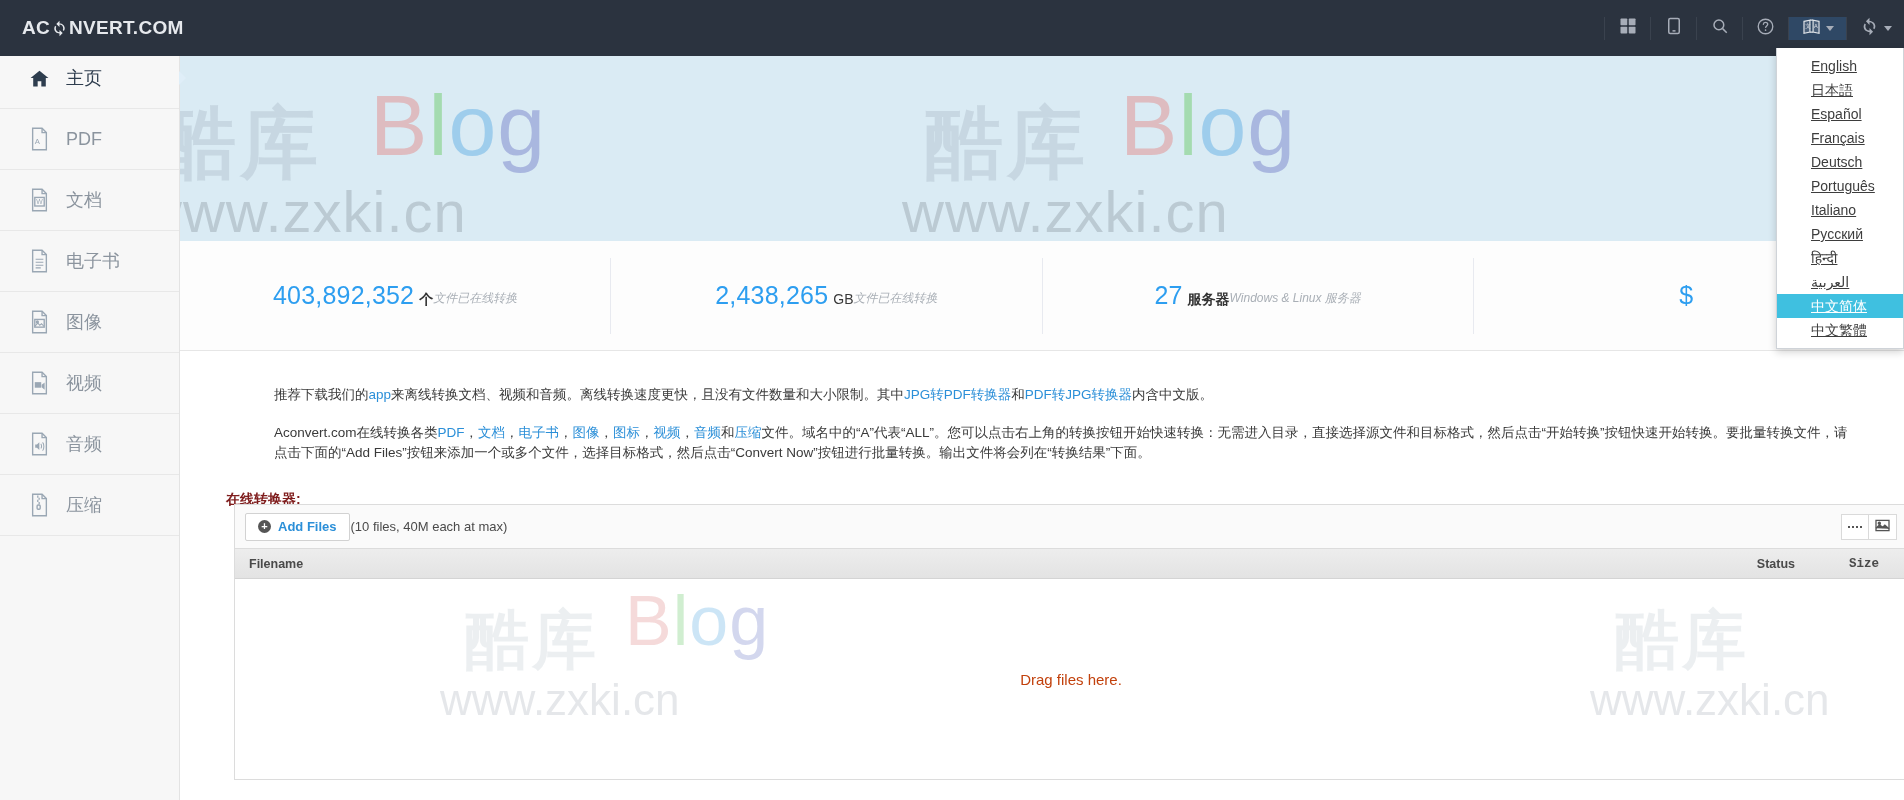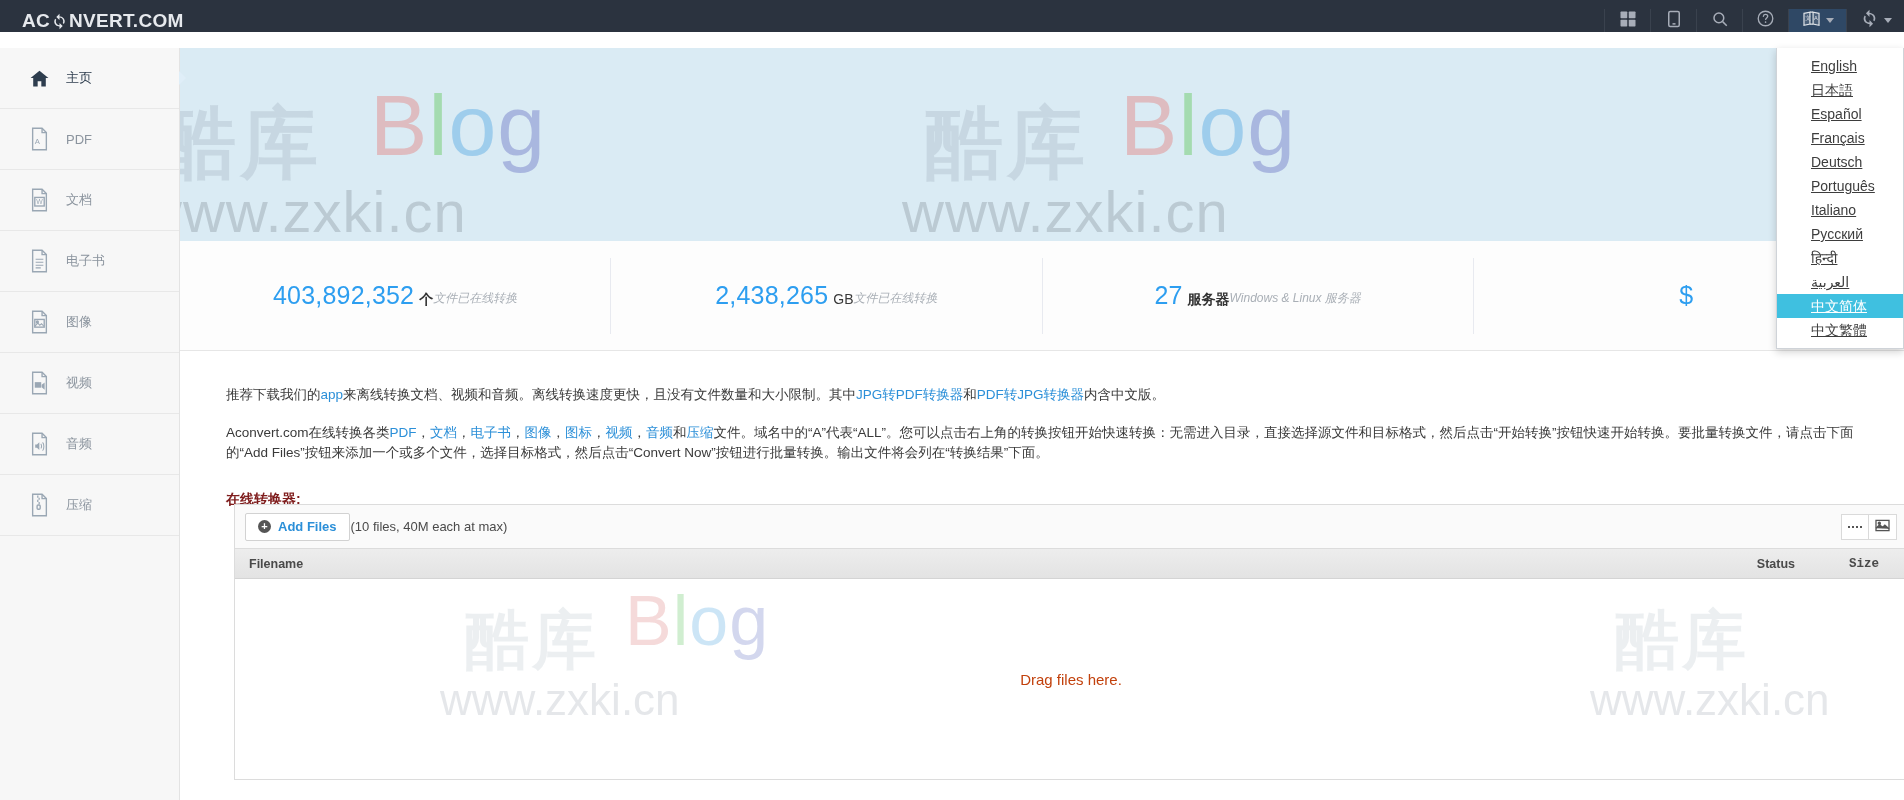--- a/index.html
+++ b/index.html
@@ -6,23 +6,23 @@
   html, body {
     width: 1904px; height: 800px;
     overflow: hidden;
     background: #ffffff;
     font-family: "Liberation Sans", "DejaVu Sans", sans-serif;
   }
 
   
   .topnav {
     position: absolute; top: 0; left: 0;
-    width: 1904px; height: 32px;
+    width: 1904px; height: 56px;
     background: #2b333f;
-    display: flex; align-items: flex-end;
+    display: flex; align-items: center;
     z-index: 50;
   }
   .brand {
     display: flex; align-items: center;
     padding: 0 22px;
     font-size: 19px; font-weight: bold;
     color: #e6e9ed; letter-spacing: .3px;
     white-space: nowrap;
   }
   .brand .brand-a { color: #e6e9ed; }
@@ -93,21 +93,21 @@
     cursor: pointer;
   }
   .side-item:first-child { border-bottom: 1px solid #e8e8e8; }
   .side-icon {
     width: 26px; height: 30px;
     display: flex; align-items: center; justify-content: center;
     margin-right: 14px;
     color: #9aa7b4;
     flex: 0 0 auto;
   }
-  .side-label { font-size: 13px; color: #8b949e; }
+  .side-label { font-size: 18px; color: #8b949e; }
   .side-item.active .side-icon { color: #2e3d4e; }
   .side-item.active .side-label { color: #2e3d4e; }
   .side-pointer {
     position: absolute;
     right: -7px; top: 50%;
     margin-top: -7px;
     width: 0; height: 0;
     border-top: 7px solid transparent;
     border-bottom: 7px solid transparent;
     border-left: 7px solid #dfeef8;
@@ -186,20 +186,21 @@
     width: 1724px; height: 449px;
     background: #ffffff;
     overflow: hidden;
   }
   .para-wrap { padding: 34px 46px 0 46px; }
   .para {
     font-size: 13.5px;
     color: #3a3a3a;
     line-height: 20px;
     margin-bottom: 18px;
+    margin-left: 48px;
   }
   .para a { color: #2b8fd8; text-decoration: none; }
 
   .sect-title {
     font-size: 14px; font-weight: bold; color: #7f1d1d;
     padding: 10px 46px 0 46px;
   }
 
   
   .panel {

